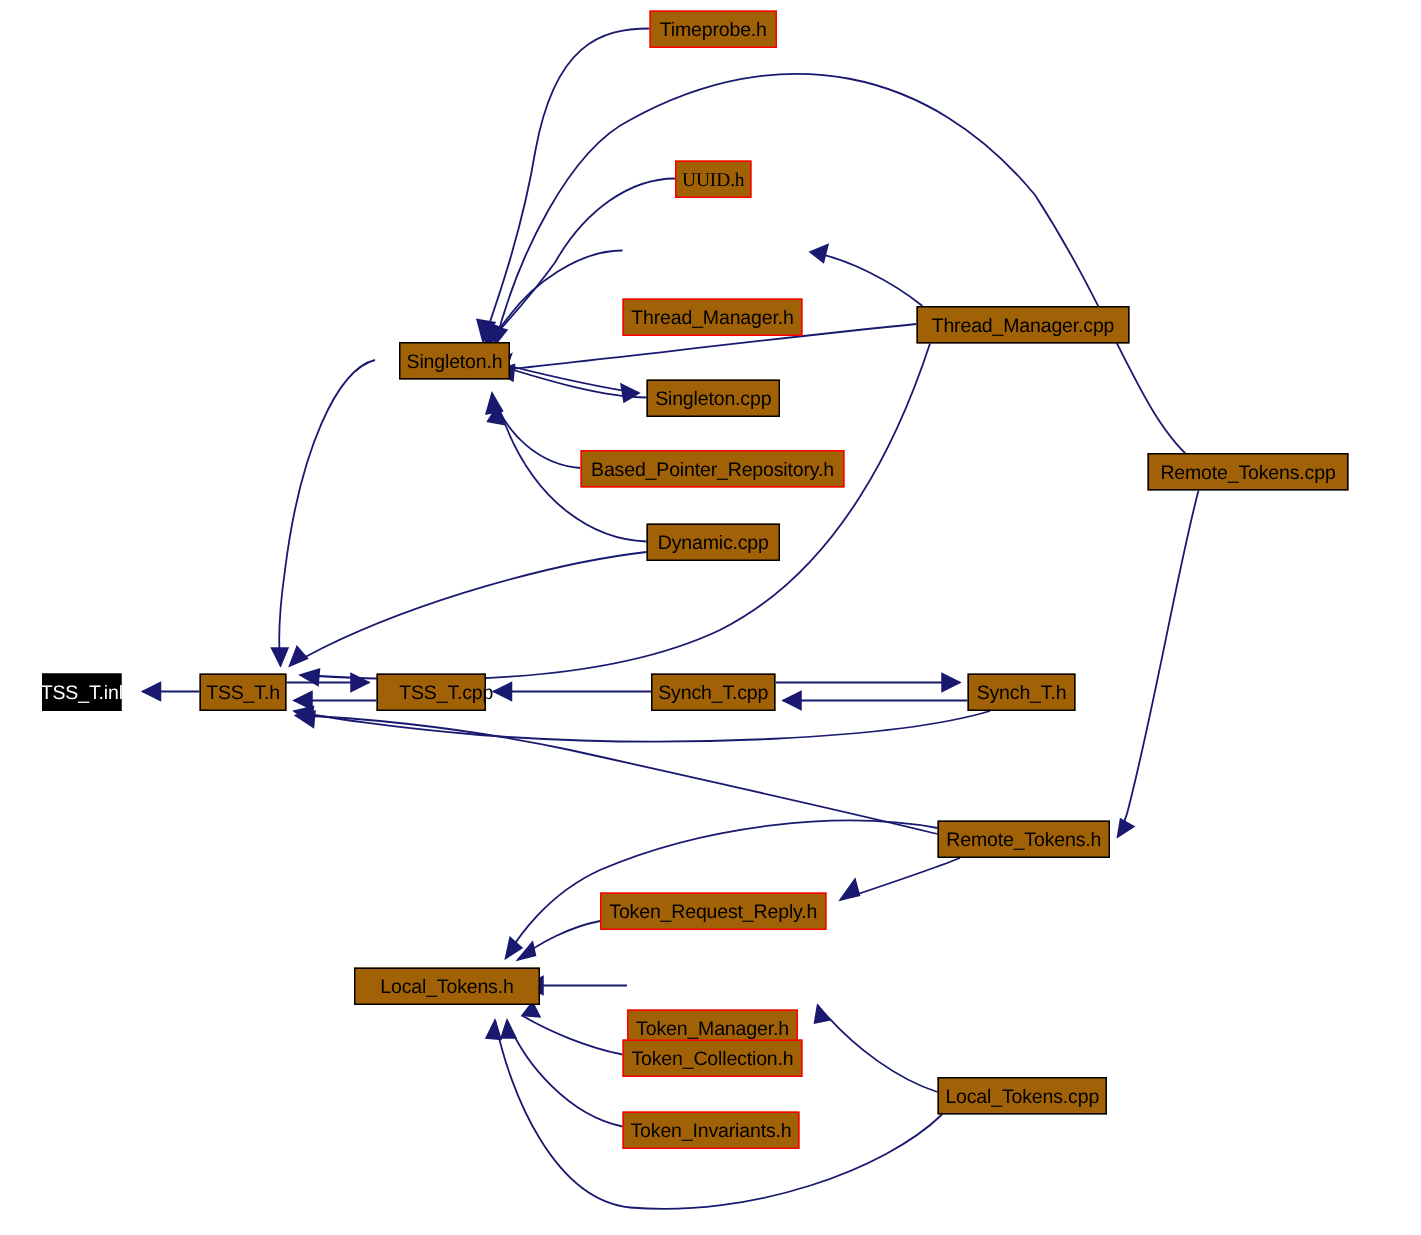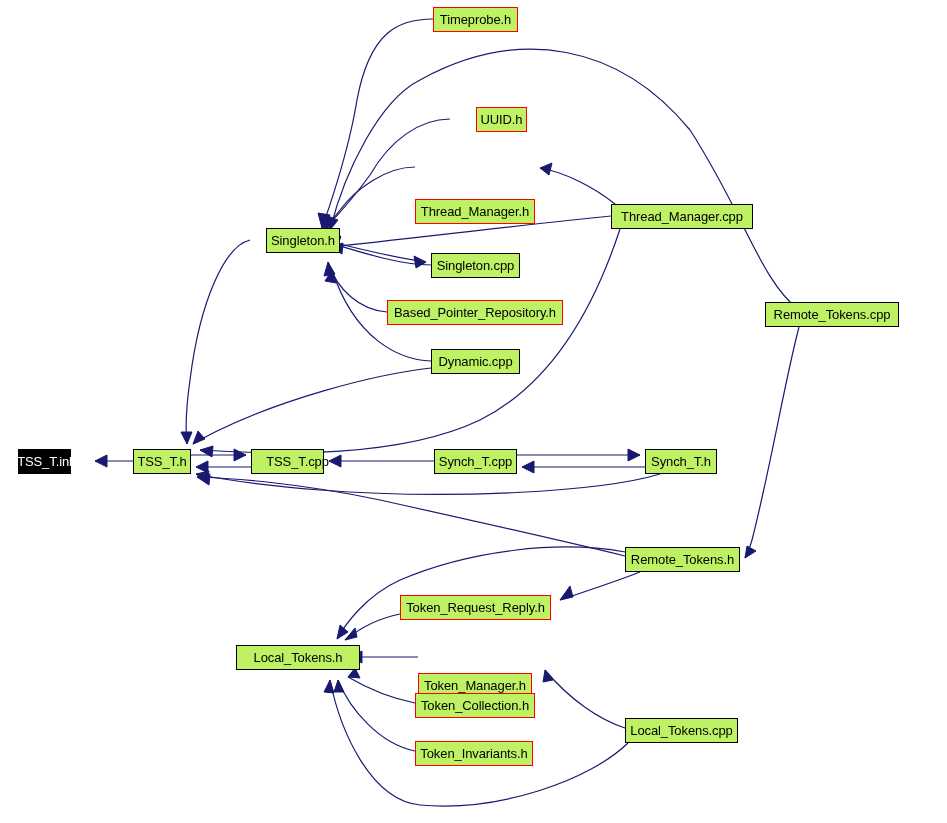--- a/index.html
+++ b/index.html
@@ -27,21 +27,21 @@
   .node {
     position: absolute;
     box-sizing: border-box;
     display: flex;
     align-items: center;
     justify-content: center;
     font-size: 13px;
     line-height: 1;
     letter-spacing: -0.1px;
     white-space: nowrap;
-    background: #bef264;
+    background: #a16207;
     border: 1px solid #000000;
     color: #000000;
     z-index: 5;
     padding-bottom: 1px;
   }
   .node.red {
     border-color: #ff0000;
   }
   .node.current {
     background: #000000;
@@ -116,36 +116,36 @@
         <path d="M415,751 C380,744 350,710 338,680" fill="none" stroke="#191970" stroke-width="1.2"></path>
         <path d="M338,680 L344,692 L334,692 Z" fill="#191970" stroke="#191970" stroke-width="1"></path>
         <path d="M625,728 C600,720 570,700 545,670" fill="none" stroke="#191970" stroke-width="1.2"></path>
         <path d="M545,670 L553,680 L543,682 Z" fill="#191970" stroke="#191970" stroke-width="1"></path>
         <path d="M628,743 C590,780 500,812 420,805 C370,800 340,730 330,680" fill="none" stroke="#191970" stroke-width="1.2"></path>
         <path d="M330,680 L334,693 L324,692 Z" fill="#191970" stroke="#191970" stroke-width="1"></path>
       </g>
   </svg>
 
   <div id="nodes-layer">
-      <div class="node current" style="left: 18px; top: 449px; width: 53px; height: 25px; text-align: right;">
+      <div class="node current" style="left: 28px; top: 449px; width: 53px; height: 25px; text-align: right;">
         <span class="node-label">TSS_T.inl</span>
       </div>
       <div class="node" style="left: 133px; top: 449px; width: 58px; height: 25px;">
         <span class="node-label">TSS_T.h</span>
       </div>
       <div class="node" style="left: 251px; top: 449px; width: 73px; height: 25px; padding-left: 20px;">
         <span class="node-label">TSS_T.cpp</span>
       </div>
       <div class="node" style="left: 250px; top: 228px; width: 74px; height: 25px; margin-left: 16px;">
         <span class="node-label">Singleton.h</span>
       </div>
       <div class="node red" style="left: 433px; top: 7px; width: 85px; height: 25px;">
         <span class="node-label">Timeprobe.h</span>
       </div>
-      <div class="node red" style="left: 476px; top: 107px; width: 51px; height: 25px;">
+      <div class="node red" style="left: 450px; top: 107px; width: 51px; height: 25px; font-family: Liberation Serif, serif;">
         <span class="node-label">UUID.h</span>
       </div>
       <div class="node red" style="left: 415px; top: 155px; width: 120px; height: 25px; margin-top: 44px;">
         <span class="node-label">Thread_Manager.h</span>
       </div>
       <div class="node" style="left: 431px; top: 253px; width: 89px; height: 25px;">
         <span class="node-label">Singleton.cpp</span>
       </div>
       <div class="node red" style="left: 387px; top: 300px; width: 176px; height: 25px;">
         <span class="node-label">Based_Pointer_Repository.h</span>

